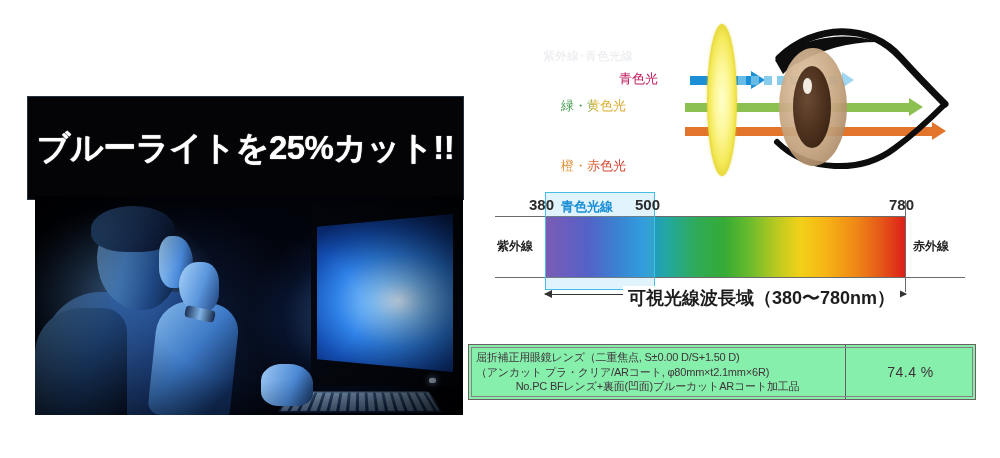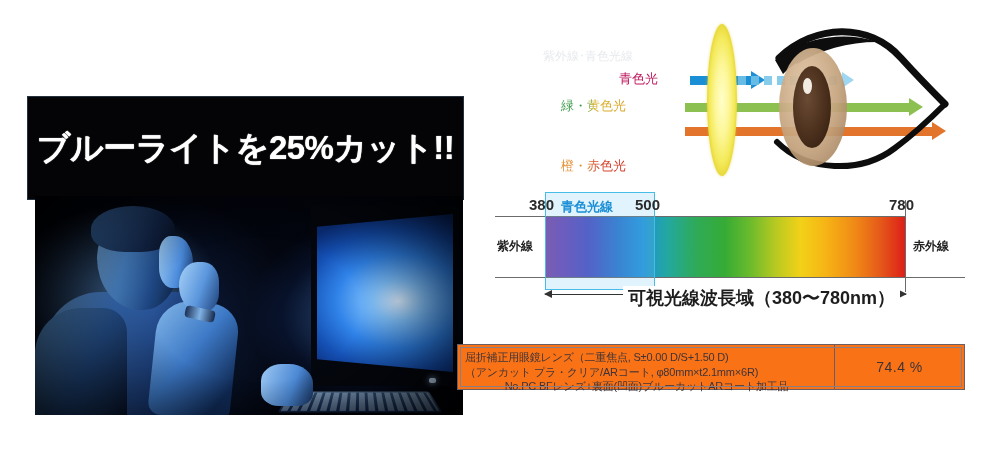--- a/index.html
+++ b/index.html
@@ -119,22 +119,22 @@
   .ir{position:absolute;left:418px;top:48px;font-size:12px;font-weight:bold;color:#222;}
   .range{position:absolute;left:50px;top:104px;width:361px;height:1px;background:#333;}
   .range:before{content:"";position:absolute;left:-1px;top:-4px;border-style:solid;
       border-width:4.5px 8px 4.5px 0;border-color:transparent #333 transparent transparent;}
   .range:after{content:"";position:absolute;right:-1px;top:-4px;border-style:solid;
       border-width:4.5px 0 4.5px 8px;border-color:transparent transparent transparent #333;}
   .range-txt{position:absolute;left:128px;top:96px;background:#fff;padding:0 5px;
              font-size:18px;font-weight:bold;color:#1d1d1d;white-space:nowrap;}
 
   
-  .tbl{position:absolute;left:457px;top:344px;width:508px;height:46px;
-       border:1.4px solid #6b5f63;box-sizing:border-box;display:flex;background:#f97316;}
+  .tbl{position:absolute;left:468px;top:344px;width:508px;height:56px;
+       border:1.4px solid #6b5f63;box-sizing:border-box;display:flex;background:#86efac;}
   .tbl:before{content:"";position:absolute;left:2px;top:2px;right:2px;bottom:2px;
               border:1px solid #8b7f83;pointer-events:none;}
   .tbl-l{flex:0 0 377px;border-right:1.4px solid #6b5f63;padding:5px 6px 0 7px;box-sizing:border-box;}
   .tbl-r{flex:1;display:flex;align-items:center;justify-content:center;}
   .tline{font-size:11px;color:#3f3338;line-height:1.32;white-space:nowrap;
          font-family:"Liberation Sans","DejaVu Sans",sans-serif;letter-spacing:-0.2px;}
   .tline.c{text-align:center;}
   .tval{font-size:14px;color:#3f3338;font-weight:normal;letter-spacing:.5px;}
 </style>
 </head>

